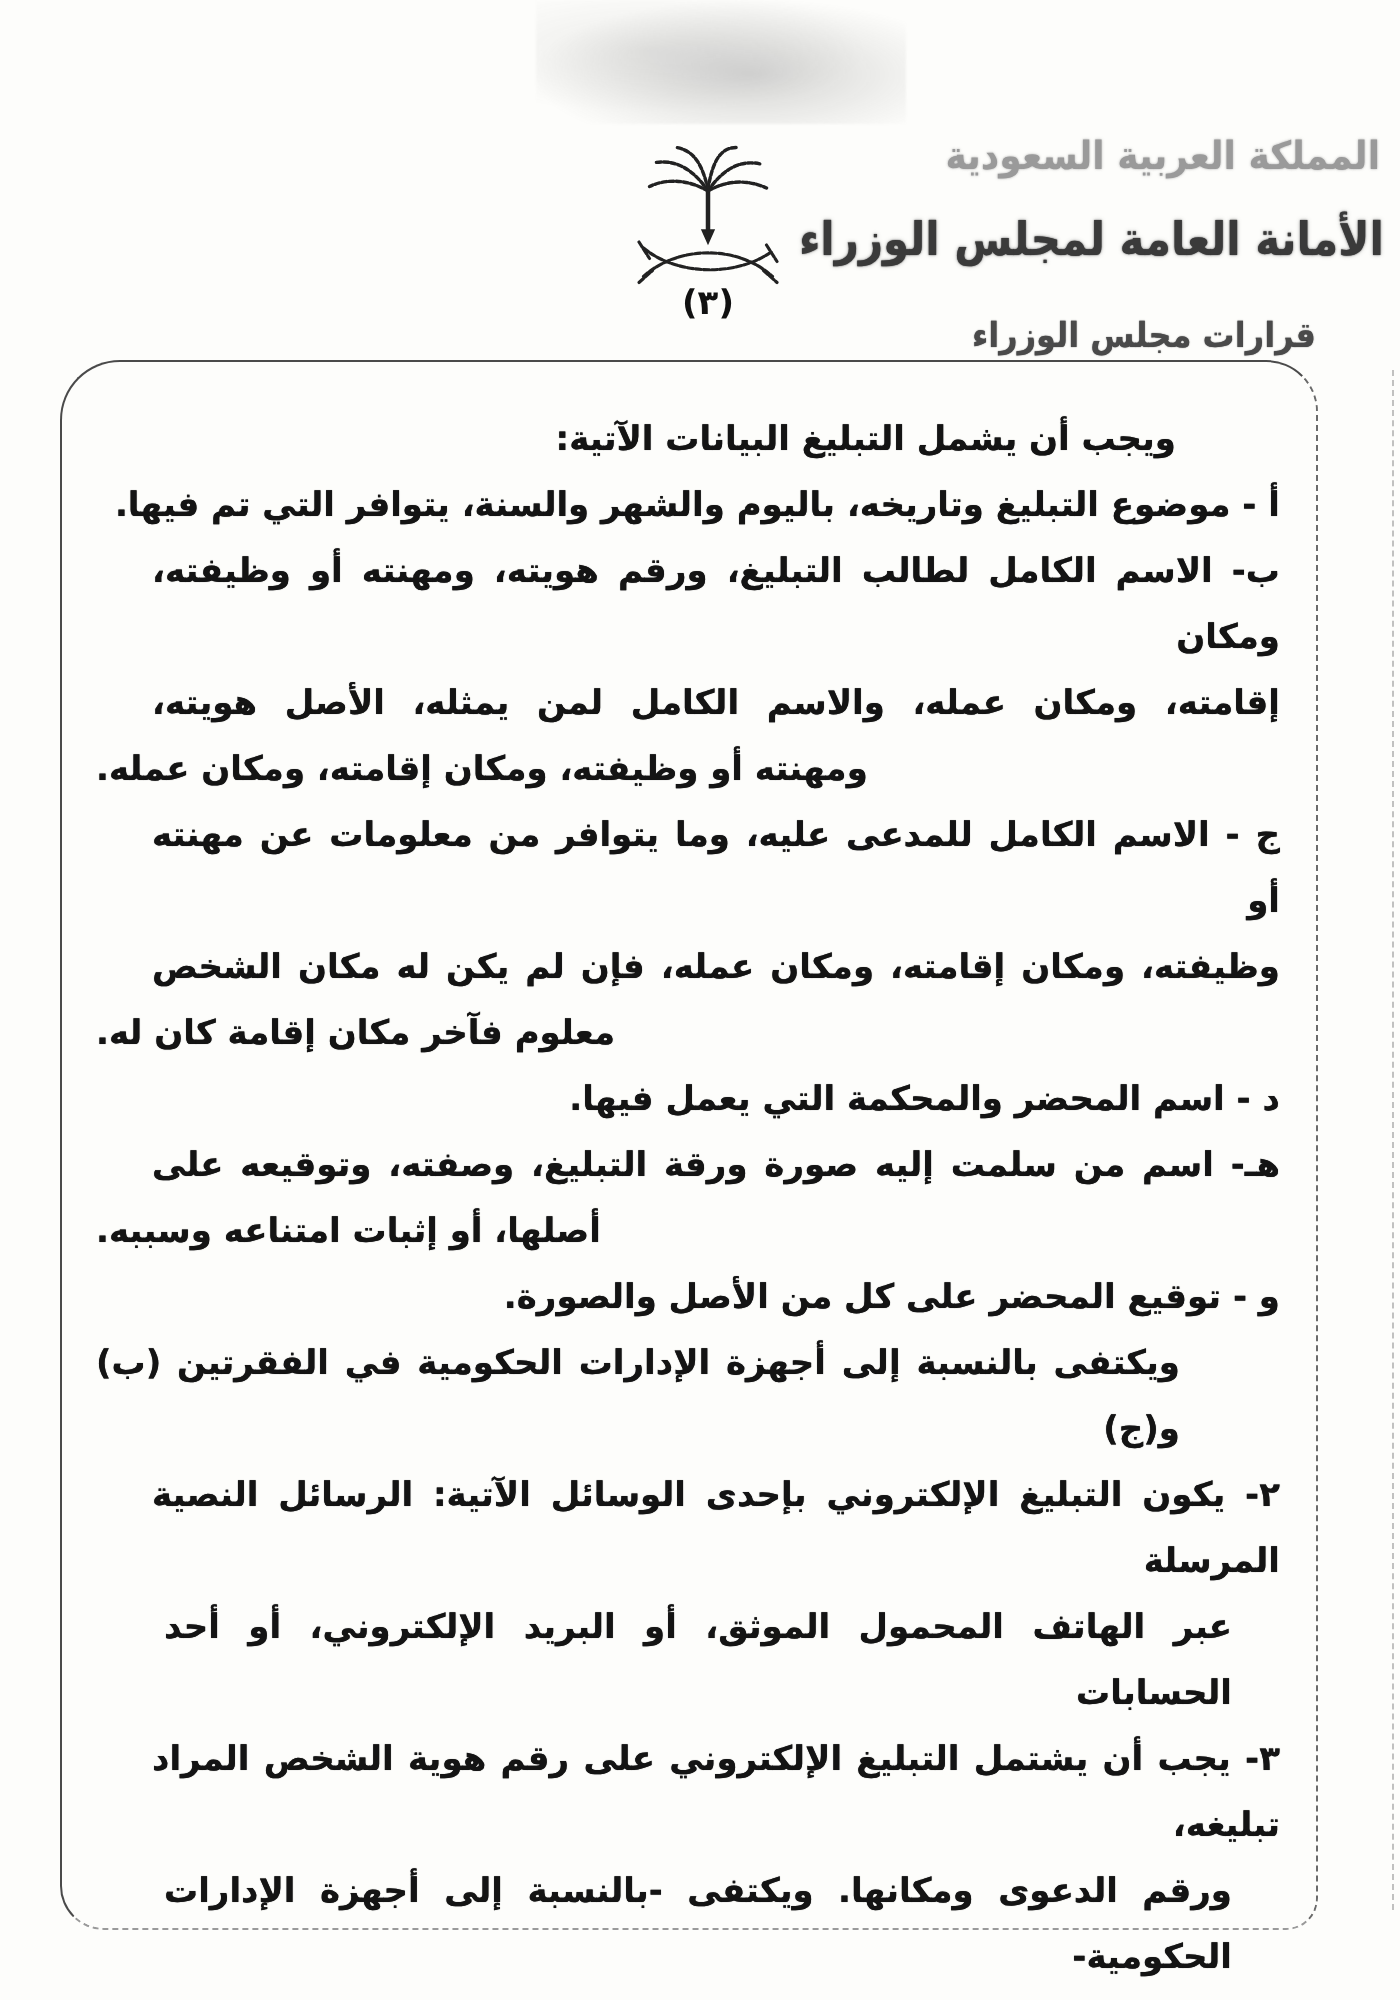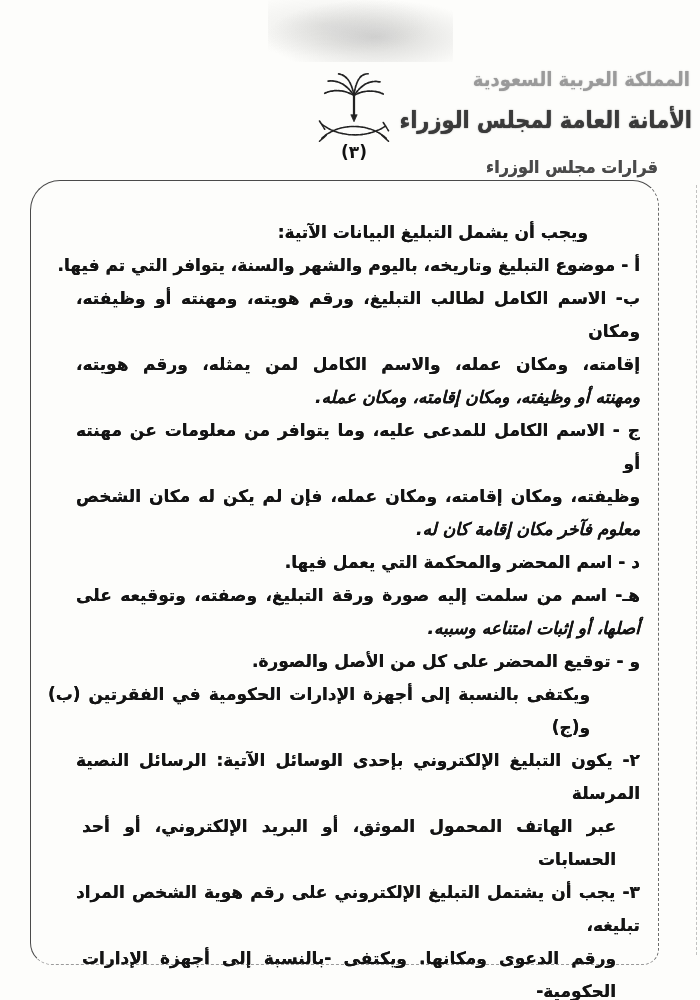--- a/index.html
+++ b/index.html
@@ -70,23 +70,23 @@
     padding:24px 18px 0 16px;
     direction:rtl;
     font-size:17px;font-weight:700;line-height:33px;
     color:#141414;
     text-shadow:0 0 .35px #1a1a1a;
     z-index:2;
   }
   .ln{text-align:right;}
   .jfull{text-align:justify;text-align-last:justify;margin-left:28px;}
   .cont{padding-right:24px;padding-left:34px;text-align:justify;text-align-last:justify;}
-  .p-start{padding-right:52px;margin-top:12px;}
+  .p-start{padding-right:52px;}
   .p-start-j{padding-right:50px;text-align:justify;text-align-last:justify;}
-  .centered{text-align:right;font-style:italic;}
+  .centered{text-align:left;}
 </style>
 </head>
 <body>
 
 <div class="smudge"></div>
 <div class="edge-marks"></div>
 
 <div class="hdr-kingdom">المملكة العربية السعودية</div>
 <div class="hdr-secretariat">الأمانة العامة لمجلس الوزراء</div>
 <div class="hdr-series">قرارات مجلس الوزراء</div>
@@ -116,21 +116,21 @@
   </svg>
 </div>
 <div class="page-num">(٣)</div>
 
 <div class="frame"></div>
 
 <div class="textblock">
   <div class="ln p-start">ويجب أن يشمل التبليغ البيانات الآتية:</div>
   <div class="ln">أ - موضوع التبليغ وتاريخه، باليوم والشهر والسنة، يتوافر التي تم فيها.</div>
   <div class="ln jfull">ب- الاسم الكامل لطالب التبليغ، ورقم هويته، ومهنته أو وظيفته، ومكان</div>
-  <div class="ln jfull">إقامته، ومكان عمله، والاسم الكامل لمن يمثله، ورقم هويته،</div>
+  <div class="ln jfull">إقامته، ومكان عمله، والاسم الكامل لمن يمثله، الأصل هويته،</div>
   <div class="ln centered">ومهنته أو وظيفته، ومكان إقامته، ومكان عمله.</div>
   <div class="ln jfull">ج - الاسم الكامل للمدعى عليه، وما يتوافر من معلومات عن مهنته أو</div>
   <div class="ln jfull">وظيفته، ومكان إقامته، ومكان عمله، فإن لم يكن له مكان الشخص</div>
   <div class="ln centered">معلوم فآخر مكان إقامة كان له.</div>
   <div class="ln">د - اسم المحضر والمحكمة التي يعمل فيها.</div>
   <div class="ln jfull">هـ- اسم من سلمت إليه صورة ورقة التبليغ، وصفته، وتوقيعه على</div>
   <div class="ln centered">أصلها، أو إثبات امتناعه وسببه.</div>
   <div class="ln">و - توقيع المحضر على كل من الأصل والصورة.</div>
   <div class="ln p-start-j">ويكتفى بالنسبة إلى أجهزة الإدارات الحكومية في الفقرتين (ب) و(ج)</div>
   <div class="ln jfull">٢- يكون التبليغ الإلكتروني بإحدى الوسائل الآتية: الرسائل النصية المرسلة</div>

